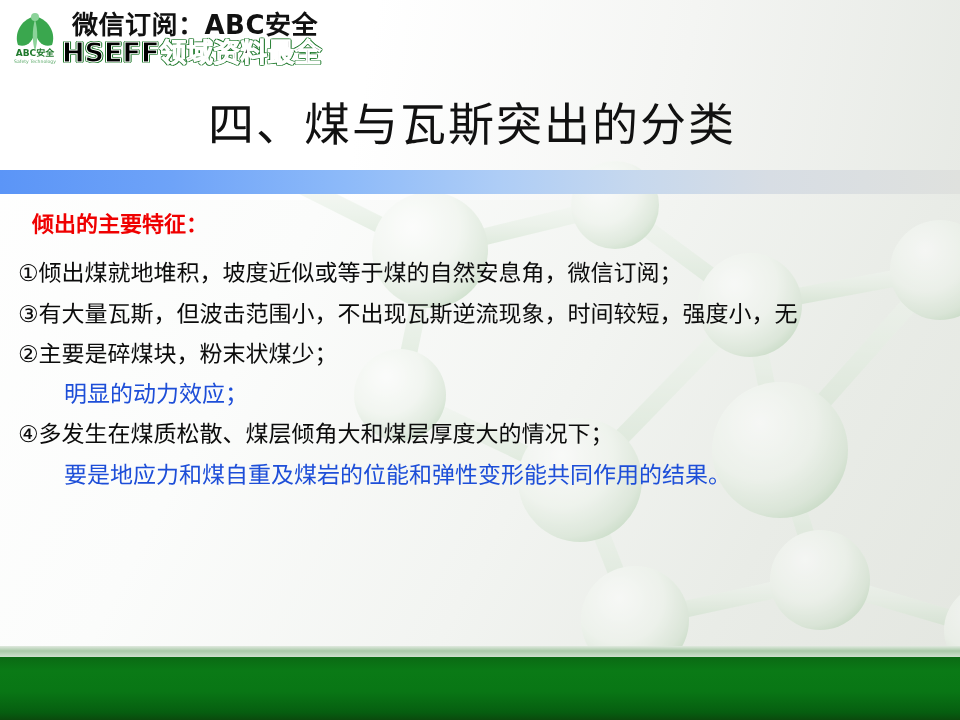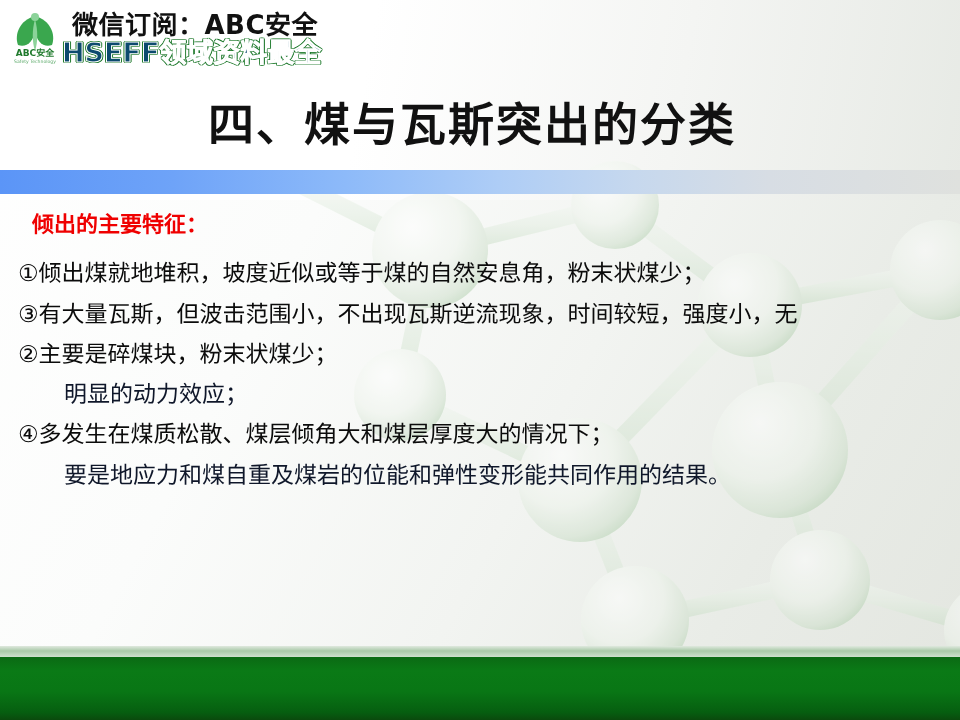--- a/index.html
+++ b/index.html
@@ -63,39 +63,39 @@
     letter-spacing: 0.5px;
     white-space: nowrap;
     font-family: "DejaVu Sans", "Liberation Sans", sans-serif;
   }
   .wm-line2 {
     position: absolute;
     left: 62px; top: 31px;
     font-size: 27px;
     font-weight: 700;
     white-space: nowrap;
-    color: #0c4a6e;
+    color: #000000;
     -webkit-text-stroke: 1px #ffffff;
     text-shadow:
        1.4px 0 0 #1f7a2c, -1.4px 0 0 #1f7a2c,
        0 1.4px 0 #1f7a2c, 0 -1.4px 0 #1f7a2c,
        1px 1px 0 #1f7a2c, -1px -1px 0 #1f7a2c,
        1px -1px 0 #1f7a2c, -1px 1px 0 #1f7a2c;
     font-family: "DejaVu Sans", "Liberation Sans", sans-serif;
   }
 
   
   .title {
     position: absolute;
     left: 0;
     top: 88px;
     width: 944px;
     text-align: center;
     font-size: 46px;
-    font-weight: 700;
+    font-weight: 400;
     color: #111111;
     letter-spacing: 2px;
     font-family: "DejaVu Serif", "Liberation Serif", serif;
     z-index: 30;
   }
 
   
   .divider {
     position: absolute;
     left: 0;
@@ -131,21 +131,21 @@
   }
   .para {
     font-size: 23px;
     color: #0b0b0b;
     margin: 0 0 9px 0;
     line-height: 1.36;
     white-space: pre-wrap;
   }
   .cont {
     font-size: 23px;
-    color: #0f172a;
+    color: #1d4ed8;
     margin: 0 0 9px 0;
     line-height: 1.36;
     padding-left: 46px;
   }
 
   
   .foot-thin {
     position: absolute;
     left: 0; top: 646px;
     width: 960px; height: 11px;
@@ -225,21 +225,21 @@
     <div class="wm-line2">HSEFF领域资料最全</div>
   </div>
 
   <div class="title">四、煤与瓦斯突出的分类</div>
 
   <div class="divider"></div>
 
   <div class="body">
     <p class="lead">倾出的主要特征：</p>
 
-    <p class="para">①倾出煤就地堆积，坡度近似或等于煤的自然安息角，粉末状煤少；</p>
+    <p class="para">①倾出煤就地堆积，坡度近似或等于煤的自然安息角，微信订阅；</p>
 
     <p class="para">③有大量瓦斯，但波击范围小，不出现瓦斯逆流现象，时间较短，强度小，无</p>
 
     <p class="para">②主要是碎煤块，粉末状煤少；</p>
     <p class="cont">明显的动力效应；</p>
 
     <p class="para">④多发生在煤质松散、煤层倾角大和煤层厚度大的情况下；</p>
 
     <p class="cont">要是地应力和煤自重及煤岩的位能和弹性变形能共同作用的结果。</p>
   </div>

